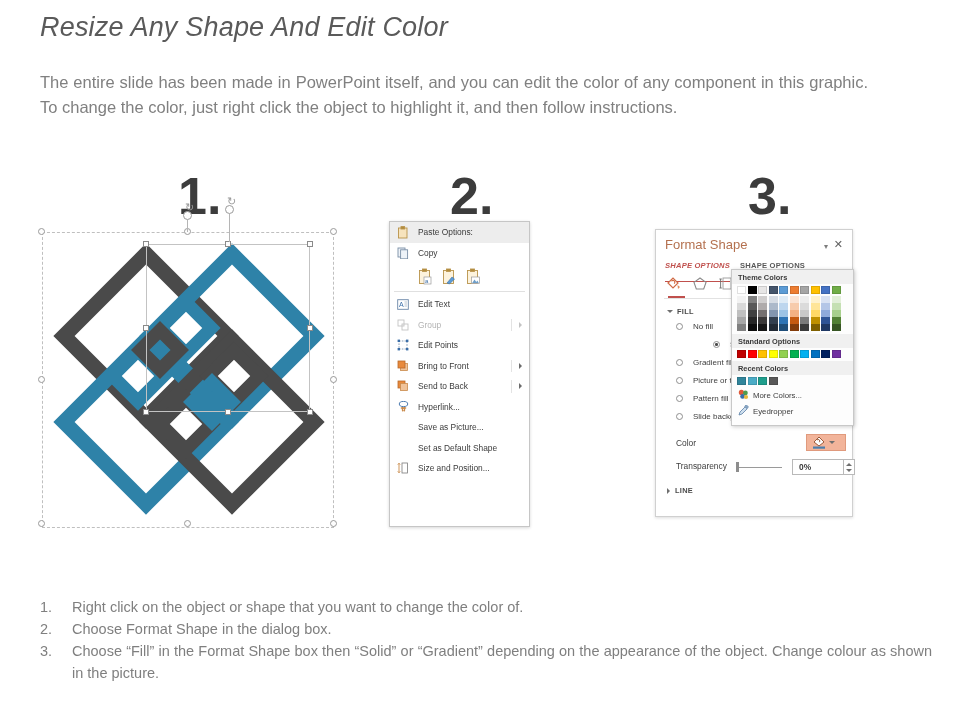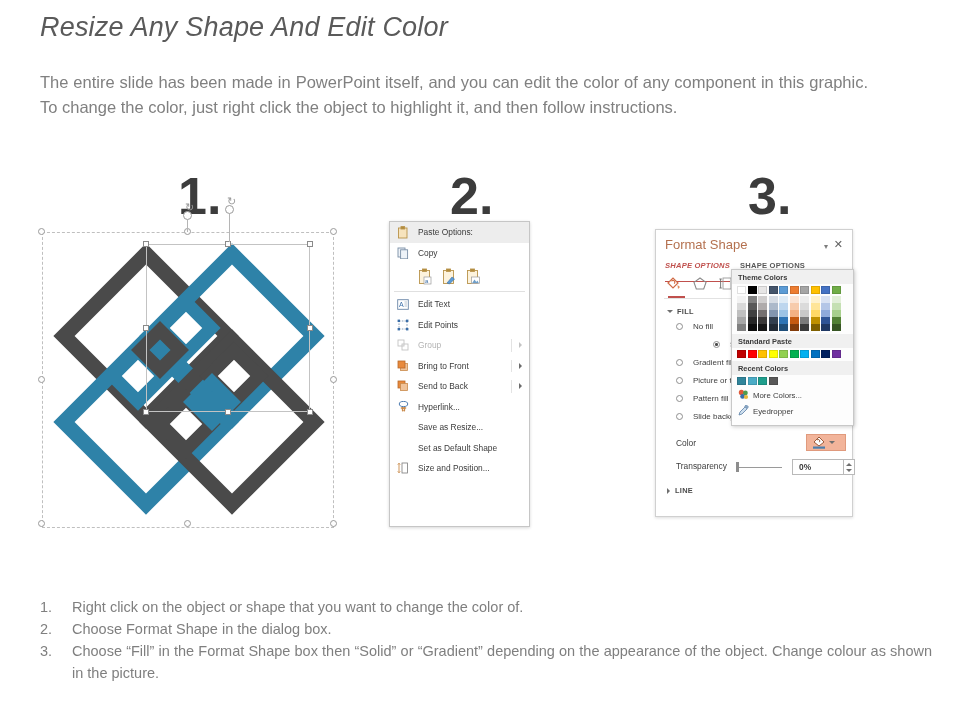--- a/index.html
+++ b/index.html
@@ -303,51 +303,51 @@
           <rect x=".7" y=".7" width="10.6" height="9.6" fill="#fff" stroke="#6b86a8" stroke-width=".9"></rect>
       <text x="2" y="8" font-size="7" fill="#3b6ea8" font-family="Liberation Sans">A</text>
       <line x1="7.5" y1="3" x2="10" y2="3" stroke="#9ab" stroke-width=".7"></line>
       <line x1="7.5" y1="5" x2="10" y2="5" stroke="#9ab" stroke-width=".7"></line>
       <line x1="7.5" y1="7" x2="10" y2="7" stroke="#9ab" stroke-width=".7"></line>
         </svg>
     </span>
     <span>Edit Text</span>
   </div>
 
+  <div class="cm-item dim">
+    <span class="cm-icon">
+      <svg width="12" height="12" viewBox="0 0 12 12">
+          <g fill="none" stroke="#c3c3c3" stroke-width=".9">
+        <rect x="1" y="1" width="6" height="6"></rect>
+            <rect x="5" y="5" width="6" height="6"></rect>
+          </g>
+        </svg>
+    </span>
+    <span>Group</span>
+    <span class="cm-subsep"></span>
+    <span class="cm-arrow dim"></span>
+  </div>
+
   <div class="cm-item">
     <span class="cm-icon">
       <svg width="12" height="12" viewBox="0 0 12 12">
           <g fill="none" stroke="#6b86a8" stroke-width=".8" stroke-dasharray="1.6 1.2">
         <path d="M2 2 L10 2 L10 10 L2 10 Z"></path>
           </g>
         <g fill="#3b6ea8">
             <rect x=".6" y=".6" width="2.4" height="2.4"></rect>
             <rect x="9" y=".6" width="2.4" height="2.4"></rect>
         <rect x=".6" y="9" width="2.4" height="2.4"></rect>
             <rect x="9" y="9" width="2.4" height="2.4"></rect>
           </g>
         </svg>
     </span>
     <span>Edit Points</span>
   </div>
 
-  <div class="cm-item dim">
-    <span class="cm-icon">
-      <svg width="12" height="12" viewBox="0 0 12 12">
-          <g fill="none" stroke="#c3c3c3" stroke-width=".9">
-        <rect x="1" y="1" width="6" height="6"></rect>
-            <rect x="5" y="5" width="6" height="6"></rect>
-          </g>
-        </svg>
-    </span>
-    <span>Group</span>
-    <span class="cm-subsep"></span>
-    <span class="cm-arrow dim"></span>
-  </div>
-
   <div class="cm-item">
     <span class="cm-icon">
       <svg width="12" height="12" viewBox="0 0 12 12">
           <rect x="3.5" y="3.5" width="7" height="7" fill="#f0c39a" stroke="#c98a4b" stroke-width=".8"></rect>
       <rect x="1" y="1" width="7" height="7" fill="#e88a3c" stroke="#b8682a" stroke-width=".8"></rect>
         </svg>
     </span>
     <span>Bring to Front</span>
     <span class="cm-subsep"></span>
     <span class="cm-arrow"></span>
@@ -369,21 +369,21 @@
     <span class="cm-icon">
       <svg width="13" height="12" viewBox="0 0 13 12">
         <ellipse cx="6.5" cy="3" rx="4.2" ry="2.6" fill="none" stroke="#3b6ea8" stroke-width=".9"></ellipse>
         <path d="M4 7.5 a2 2 0 1 1 2.8 2.8 M6.2 10.3 a2 2 0 1 1 2.8-2.8" fill="none" stroke="#c98a4b" stroke-width="1.3"></path>
         </svg>
     </span>
     <span>Hyperlink...</span>
   </div>
 
   <div class="cm-item">
-    <span>Save as Resize...</span>
+    <span>Save as Picture...</span>
   </div>
 
   <div class="cm-item">
     <span>Set as Default Shape</span>
   </div>
 
   <div class="cm-item">
     <span class="cm-icon">
       <svg width="12" height="12" viewBox="0 0 12 12">
           <rect x="5" y="1" width="5.5" height="10" fill="#fff" stroke="#7a7a7a" stroke-width=".8"></rect>
@@ -577,21 +577,21 @@
       <div class="sw-col">
         <div class="sw top" style="background: rgb(112, 173, 71);"></div>
         <div class="sw" style="background: rgb(226, 239, 217);"></div>
         <div class="sw" style="background: rgb(197, 224, 179);"></div>
         <div class="sw" style="background: rgb(168, 208, 141);"></div>
         <div class="sw" style="background: rgb(83, 129, 53);"></div>
         <div class="sw" style="background: rgb(55, 86, 35);"></div>
       </div>
     </div>
 
-  <div class="cf-head">Standard Paste</div>
+  <div class="cf-head">Standard Options</div>
   <div class="std-row" id="standard-row">
       <div class="std-sw" style="background: rgb(192, 0, 0);"></div>
       <div class="std-sw" style="background: rgb(255, 0, 0);"></div>
       <div class="std-sw" style="background: rgb(255, 192, 0);"></div>
       <div class="std-sw" style="background: rgb(255, 255, 0);"></div>
       <div class="std-sw" style="background: rgb(146, 208, 80);"></div>
       <div class="std-sw" style="background: rgb(0, 176, 80);"></div>
       <div class="std-sw" style="background: rgb(0, 176, 240);"></div>
       <div class="std-sw" style="background: rgb(0, 112, 192);"></div>
       <div class="std-sw" style="background: rgb(0, 32, 96);"></div>

